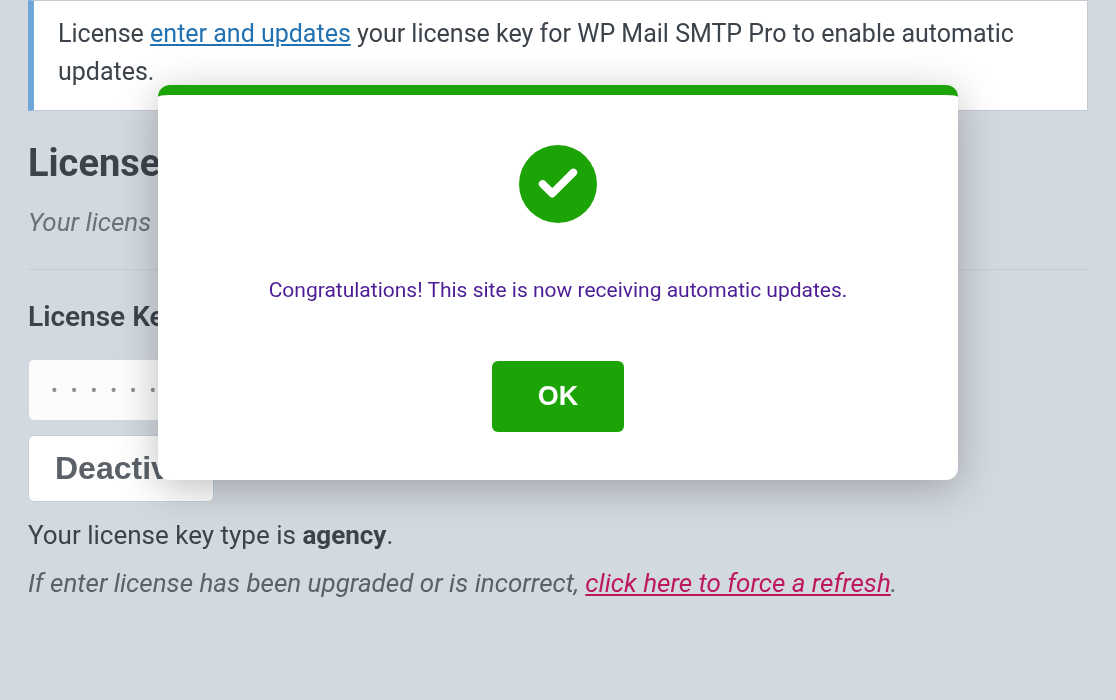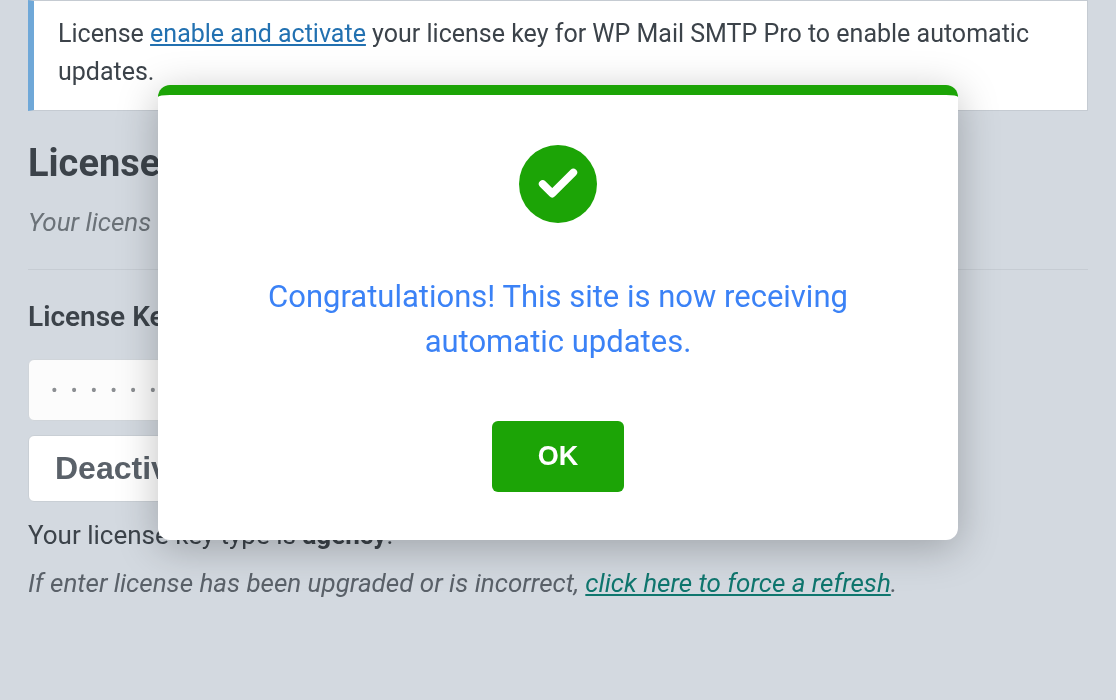--- a/index.html
+++ b/index.html
@@ -84,21 +84,21 @@
     }
     .license-type strong {
       font-weight: 700;
     }
     .refresh-text {
       font-size: 26px;
       font-style: italic;
       color: #5a6169;
     }
     .refresh-text a {
-      color: #0f766e;
+      color: #be185d;
     }
     .modal-overlay {
       position: absolute;
       inset: 0;
       display: flex;
       align-items: flex-start;
       justify-content: center;
       padding-top: 85px;
     }
     .modal {
@@ -118,42 +118,42 @@
       margin: 0 auto 52px auto;
       display: flex;
       align-items: center;
       justify-content: center;
     }
     .check-circle svg {
       width: 46px;
       height: 46px;
     }
     .modal-message {
-      font-size: 31px;
-      color: #3b82f6;
+      font-size: 21px;
+      color: #4c1d95;
       line-height: 1.45;
       margin-bottom: 56px;
     }
     .btn-ok {
       background: #1ca406;
       color: #fff;
       border: none;
       border-radius: 6px;
       padding: 20px 46px;
       font-size: 27px;
       font-weight: 700;
       cursor: pointer;
       text-align: center;
     }
   </style>
 </head>
 <body>
 
 <div class="notice-box">
-  <span>License </span><a href="#">enable and activate</a><span> your license key for WP Mail SMTP Pro to enable automatic updates.</span>
+  <span>License </span><a href="#">enter and updates</a><span> your license key for WP Mail SMTP Pro to enable automatic updates.</span>
 </div>
 
 <div class="section">
   <h2 class="section-title">License</h2>
   <p class="section-desc">Your licens</p>
   <div class="divider"></div>
   <div class="field-label">License Ke</div>
   <div class="input-box">• • • • • • • •</div>
   <button class="btn-deactivate">Deactiva</button>
   <p class="license-type">

